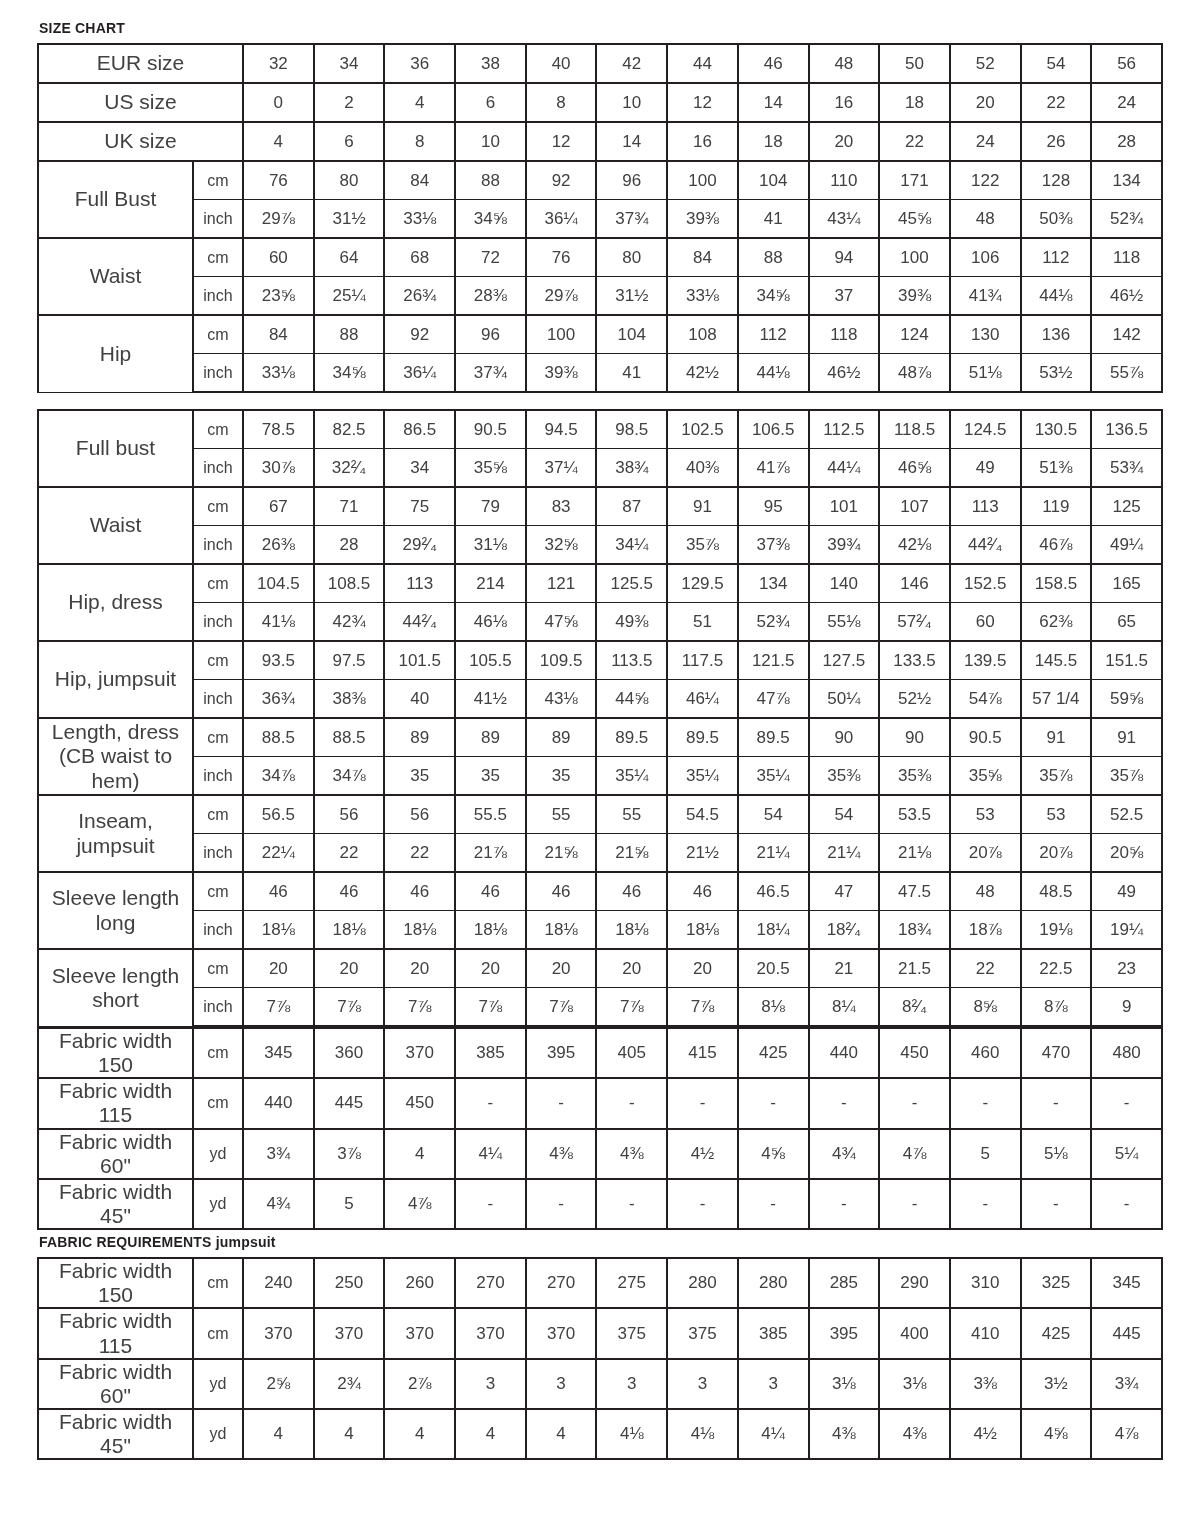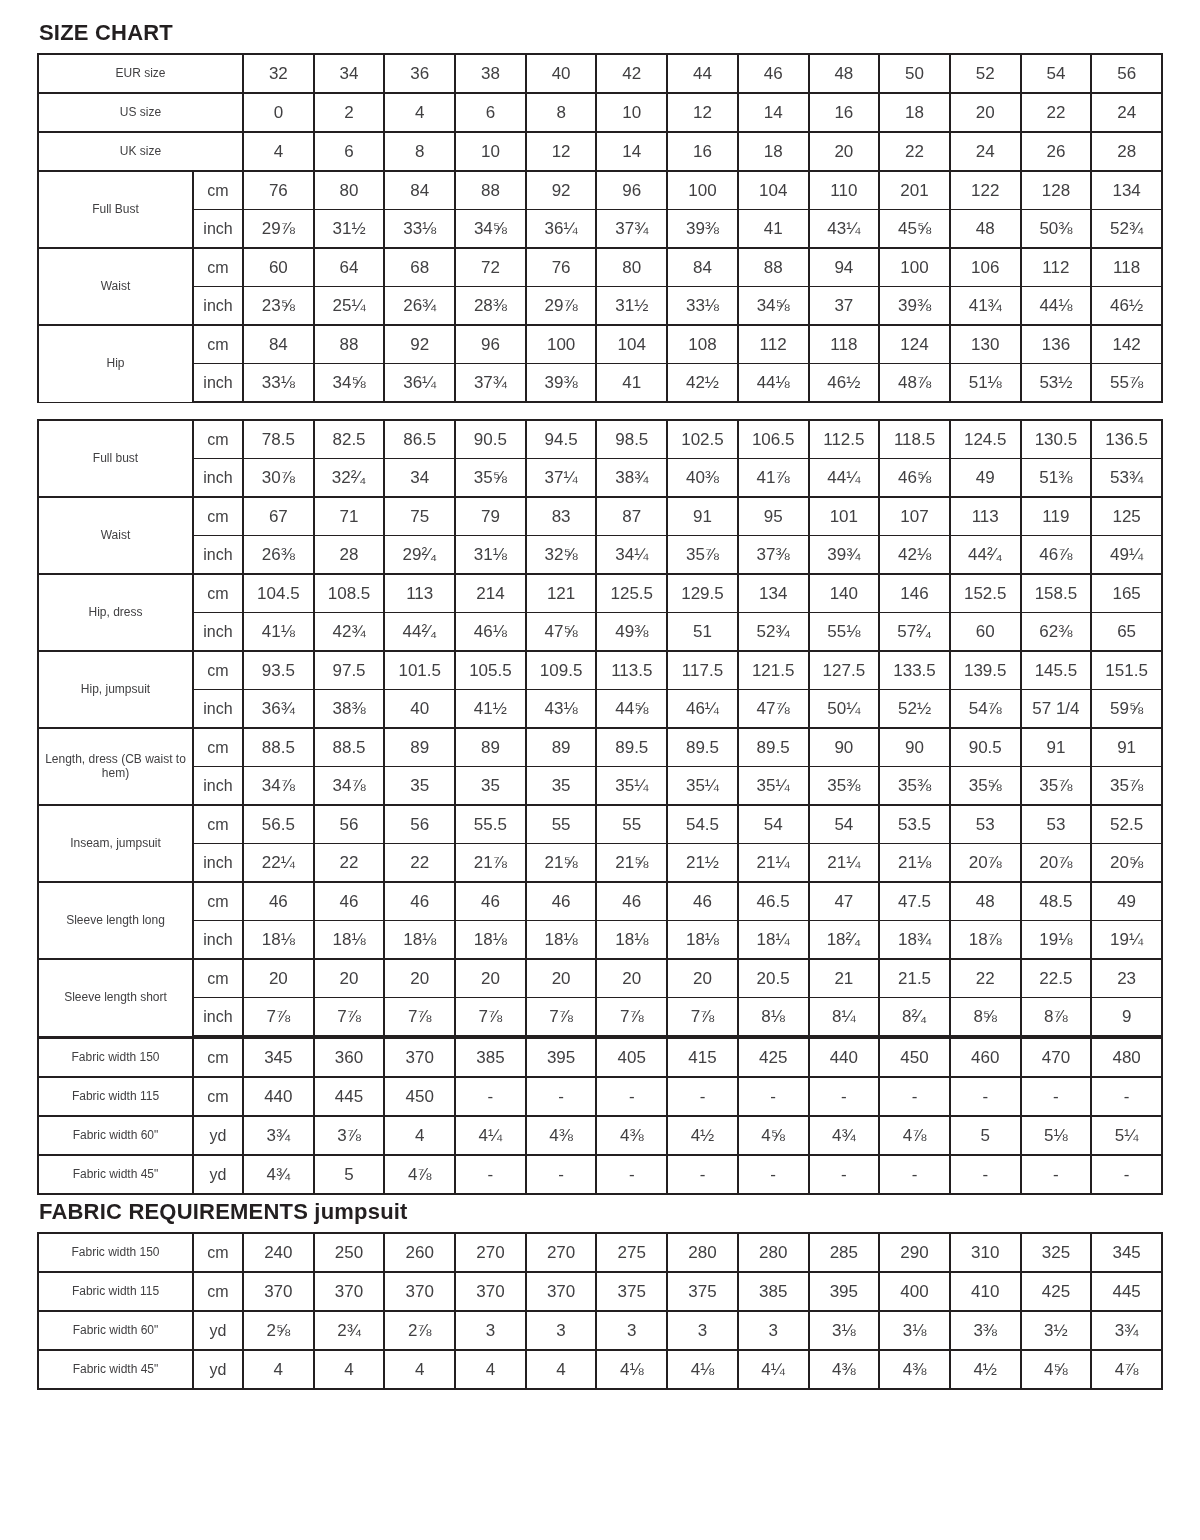--- a/index.html
+++ b/index.html
@@ -9,21 +9,21 @@
   }
   body {
     width: 1200px;
     font-family: "Liberation Sans", "DejaVu Sans", sans-serif;
     color: #414042;
   }
   .doc {
     padding: 16px 37px 30px 37px;
   }
   h2.section-title {
-    font-size: 22px;
+    font-size: 14px;
     font-weight: 700;
     color: #231f20;
     margin: 0 0 7px 2px;
     padding-top: 4px;
     letter-spacing: 0.2px;
   }
   h2.section-title + table {
     margin-bottom: 16px;
   }
   table.size-table {
@@ -38,21 +38,21 @@
     height: 37px;
     padding: 0 1px;
     font-size: 17px;
     color: #414042;
     overflow: hidden;
   }
   
   table.size-table tr.has-sub td { border-bottom-width: 1px; }
   table.size-table tr.sub td     { border-top-width: 1px; }
   table.size-table td.lbl {
-    font-size: 12px;
+    font-size: 21px;
     line-height: 1.15;
     padding: 0 4px;
   }
   table.size-table td.unit {
     font-size: 16px;
   }
   col.c-label { width: 155px; }
   col.c-unit  { width: 50px;  }
 </style>
 </head>
@@ -133,21 +133,21 @@
           <td class="unit">cm</td>
           <td class="val">76</td>
           <td class="val">80</td>
           <td class="val">84</td>
           <td class="val">88</td>
           <td class="val">92</td>
           <td class="val">96</td>
           <td class="val">100</td>
           <td class="val">104</td>
           <td class="val">110</td>
-          <td class="val">201</td>
+          <td class="val">171</td>
           <td class="val">122</td>
           <td class="val">128</td>
           <td class="val">134</td>
         </tr>
         <tr class="sub">
           <td class="unit">inch</td>
           <td class="val">29⅞</td>
           <td class="val">31½</td>
           <td class="val">33⅛</td>
           <td class="val">34⅝</td>

